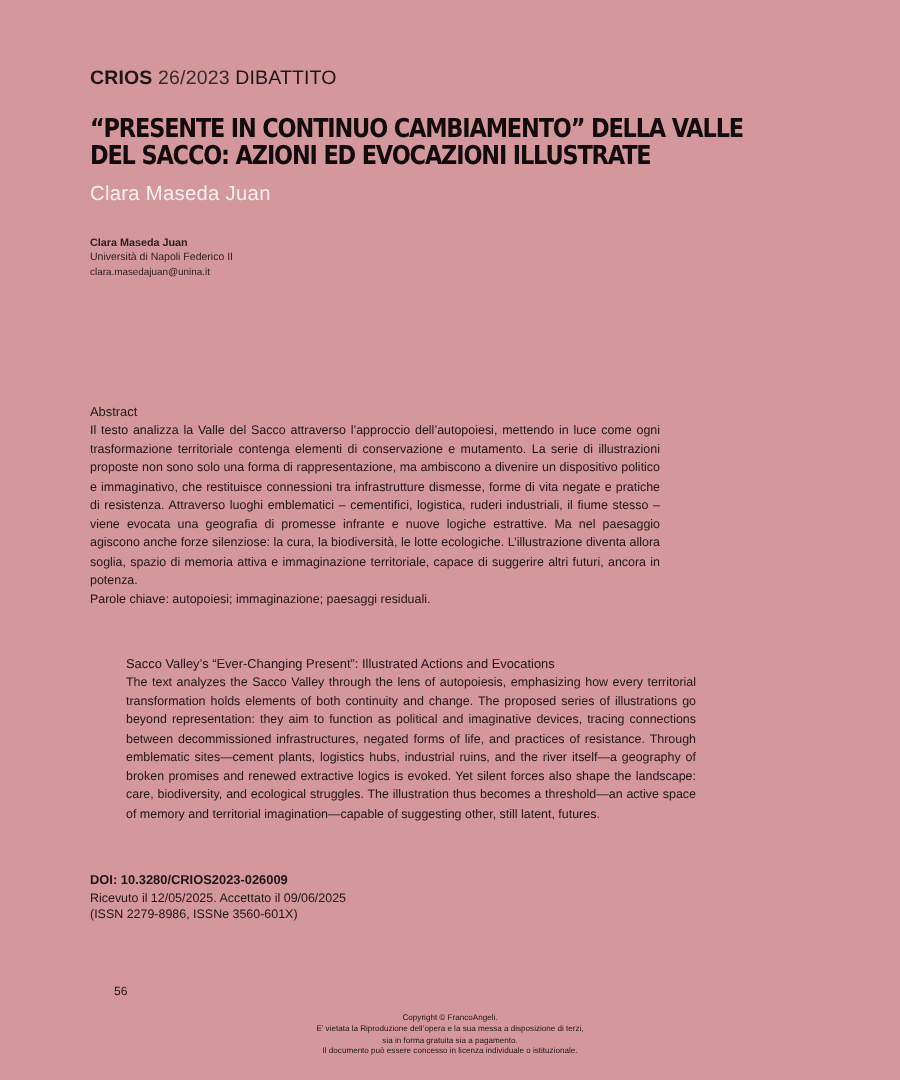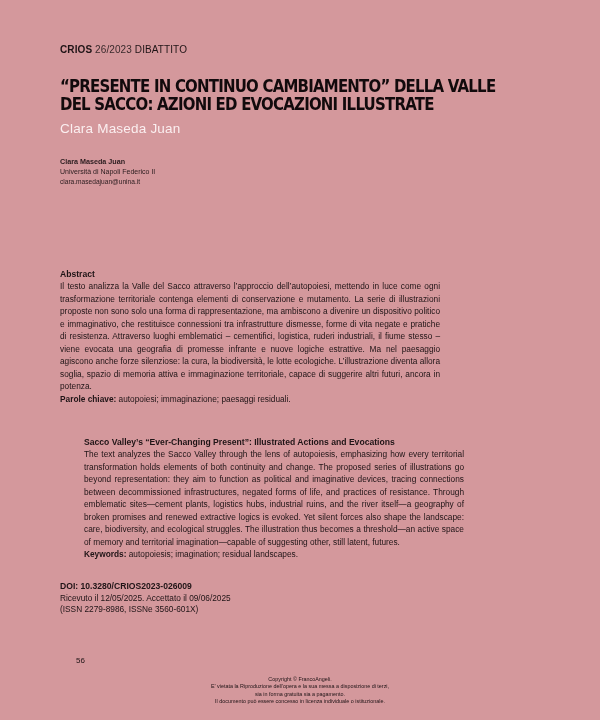--- a/index.html
+++ b/index.html
@@ -18,21 +18,21 @@
     .page {
       position: absolute;
       left: 60px;
       top: 0;
       width: 480px;
     }
     .running-head {
       position: absolute;
       top: 44px;
       left: 0;
-      font-size: 10px;
+      font-size: 13px;
       letter-spacing: 0.1px;
       color: #1f1416;
     }
     .running-head .bold { font-weight: bold; }
     .running-head .light { font-weight: normal; color: #3a2a2c; }
     .title {
       position: absolute;
       top: 77px;
       left: 0;
       width: 480px;
@@ -68,26 +68,26 @@
     .section {
       position: absolute;
       left: 0;
       width: 380px;
       font-size: 8.3px;
       line-height: 12.45px;
       text-align: justify;
       color: #1f1416;
     }
     .section .heading {
-      font-weight: bold;
+      font-weight: normal;
       font-size: 8.6px;
       display: block;
     }
     .section p { margin: 0; }
-    .kw-label { font-weight: bold; }
+    .kw-label { font-weight: normal; }
     .abstract-it { top: 268px; }
     .abstract-en { top: 436px; margin-left: 24px; }
     .doi-block {
       position: absolute;
       top: 581px;
       left: 0;
       font-size: 8.3px;
       line-height: 11.6px;
       color: #1f1416;
     }
@@ -139,24 +139,20 @@
     <p>Il testo analizza la Valle del Sacco attraverso l’approccio dell’autopoiesi, mettendo in luce come ogni trasformazione territoriale contenga elementi di conservazione e mutamento. La serie di illustrazioni proposte non sono solo una forma di rappresentazione, ma ambiscono a divenire un dispositivo politico e immaginativo, che restituisce connessioni tra infrastrutture dismesse, forme di vita negate e pratiche di resistenza. Attraverso luoghi emblematici – cementifici, logistica, ruderi industriali, il fiume stesso – viene evocata una geografia di promesse infrante e nuove logiche estrattive. Ma nel paesaggio agiscono anche forze silenziose: la cura, la biodiversità, le lotte ecologiche. L’illustrazione diventa allora soglia, spazio di memoria attiva e immaginazione territoriale, capace di suggerire altri futuri, ancora in potenza.</p>
     <p>
       <span class="kw-label">Parole chiave:</span>
       <span>autopoiesi; immaginazione; paesaggi residuali.</span>
     </p>
   </div>
 
   <div class="section abstract-en">
     <span class="heading">Sacco Valley’s “Ever-Changing Present”: Illustrated Actions and Evocations</span>
     <p>The text analyzes the Sacco Valley through the lens of autopoiesis, emphasizing how every territorial transformation holds elements of both continuity and change. The proposed series of illustrations go beyond representation: they aim to function as political and imaginative devices, tracing connections between decommissioned infrastructures, negated forms of life, and practices of resistance. Through emblematic sites—cement plants, logistics hubs, industrial ruins, and the river itself—a geography of broken promises and renewed extractive logics is evoked. Yet silent forces also shape the landscape: care, biodiversity, and ecological struggles. The illustration thus becomes a threshold—an active space of memory and territorial imagination—capable of suggesting other, still latent, futures.</p>
-    <p>
-      <span class="kw-label">Keywords:</span>
-      <span>autopoiesis; imagination; residual landscapes.</span>
-    </p>
   </div>
 
   <div class="doi-block">
     <div class="doi">DOI: 10.3280/CRIOS2023-026009</div>
     <div>Ricevuto il 12/05/2025. Accettato il 09/06/2025</div>
     <div>(ISSN 2279-8986, ISSNe 3560-601X)</div>
   </div>
 
   <div class="page-number">56</div>
 </div>

